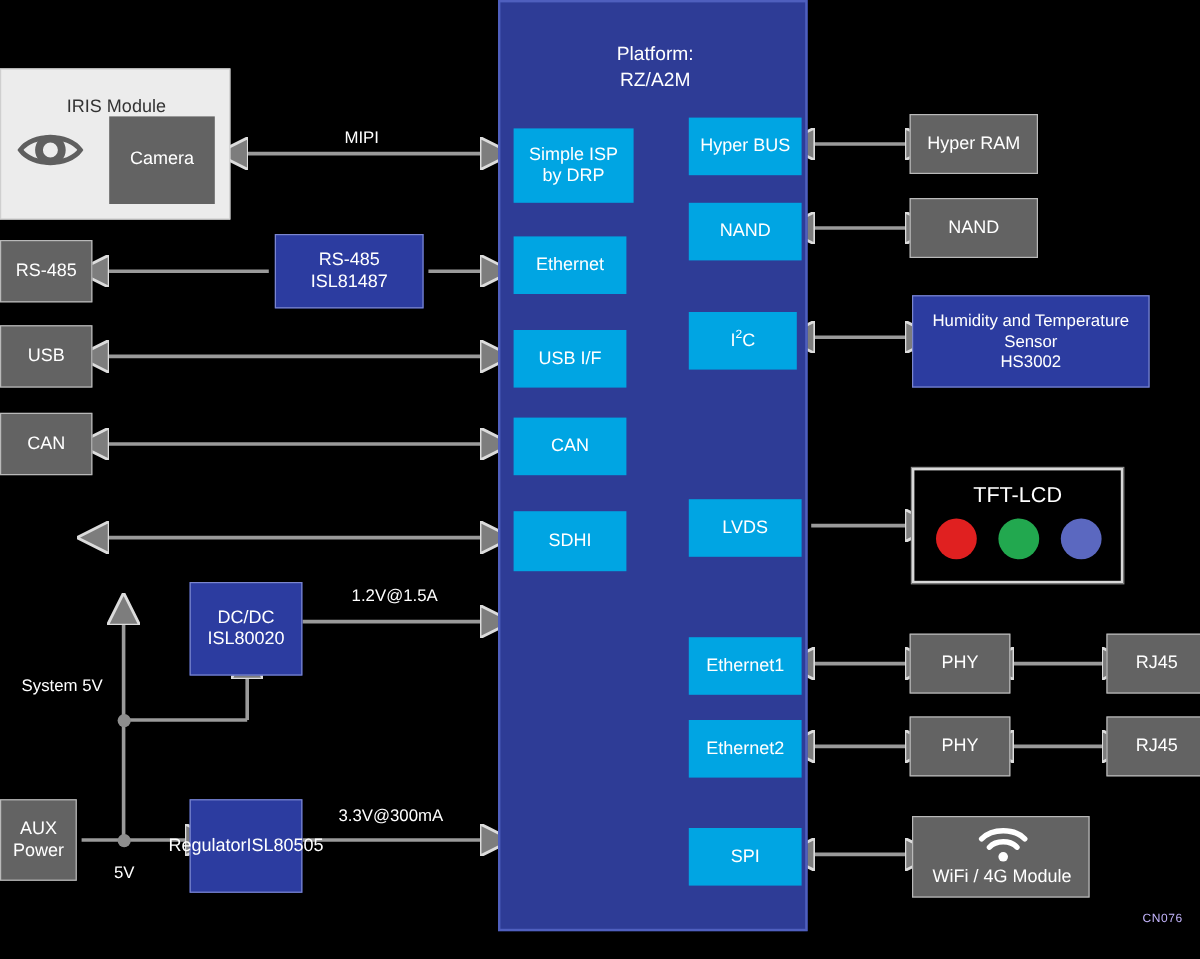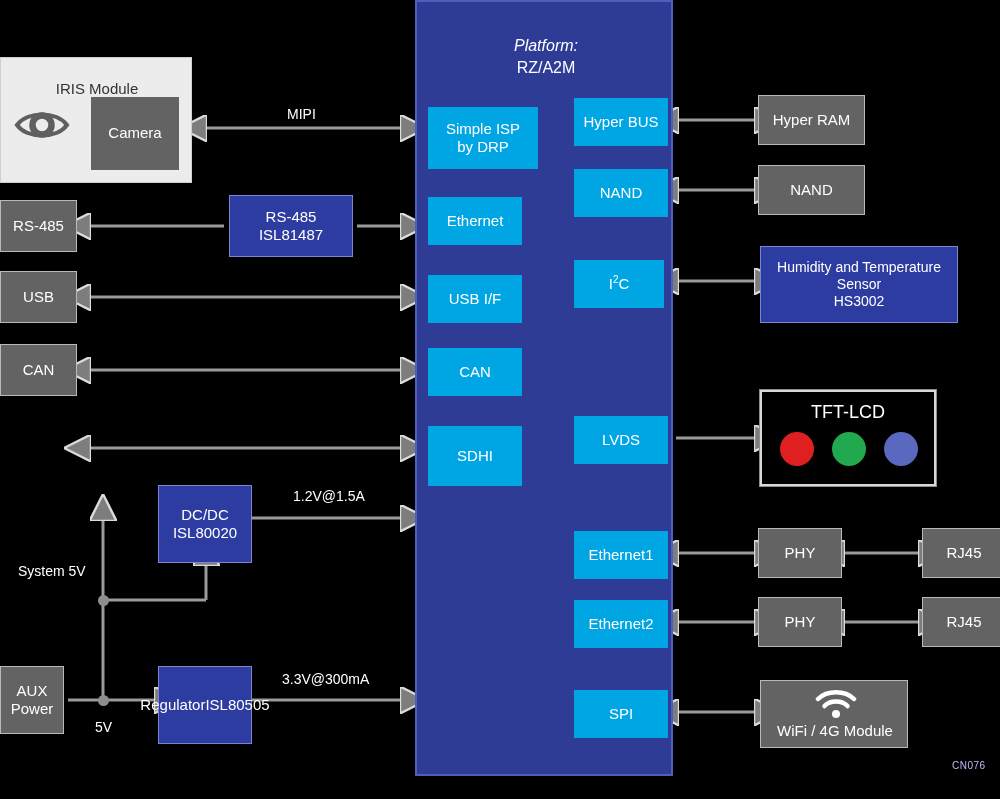--- a/index.html
+++ b/index.html
@@ -114,37 +114,37 @@
   <div class="box blue" style="left:158px;top:485px;width:94px;height:78px;font-size:15px;flex-direction:column;">
     <span>DC/DC</span>
     <span>ISL80020</span>
     </div>
   <div class="box blue" style="left:158px;top:666px;width:94px;height:78px;font-size:15px;flex-direction:row;">
     <span>Regulator</span>
     <span>ISL80505</span>
     </div>
 
   <div class="box platform" style="left:415px;top:0;width:258px;height:776px;display:block;">
-    <div class="lbl" style="left:0;top:34px;width:258px;font-size:16px;font-style:italic;">Platform:</div>
+    <div class="lbl" style="left:0;top:34px;width:258px;font-size:16px;">Platform:</div>
     <div class="lbl" style="left:0;top:56px;width:258px;text-align:center;font-size:16px;">RZ/A2M</div>
 
-    <div class="box cyan" style="left:11px;top:105px;width:110px;height:62px;font-size:15px;flex-direction:column;">
+    <div class="box cyan" style="left:11px;top:105px;width:100px;height:62px;font-size:15px;flex-direction:column;">
       <span>Simple ISP</span>
       <span>by DRP</span>
       </div>
     <div class="box cyan" style="left:11px;top:195px;width:94px;height:48px;font-size:15px;">
       <span>Ethernet</span>
       </div>
     <div class="box cyan" style="left:11px;top:273px;width:94px;height:48px;font-size:15px;">
       <span>USB I/F</span>
       </div>
     <div class="box cyan" style="left:11px;top:346px;width:94px;height:48px;font-size:15px;">
       <span>CAN</span>
       </div>
-    <div class="box cyan" style="left:11px;top:424px;width:94px;height:60px;font-size:15px;">
+    <div class="box cyan" style="left:11px;top:424px;width:94px;height:50px;font-size:15px;">
       <span>SDHI</span>
       </div>
 
     <div class="box cyan" style="left:157px;top:96px;width:94px;height:48px;font-size:15px;">
       <span>Hyper BUS</span>
       </div>
     <div class="box cyan" style="left:157px;top:167px;width:94px;height:48px;font-size:15px;">
       <span>NAND</span>
       </div>
     <div class="box cyan" style="left:157px;top:258px;width:90px;height:48px;font-size:15px;">

